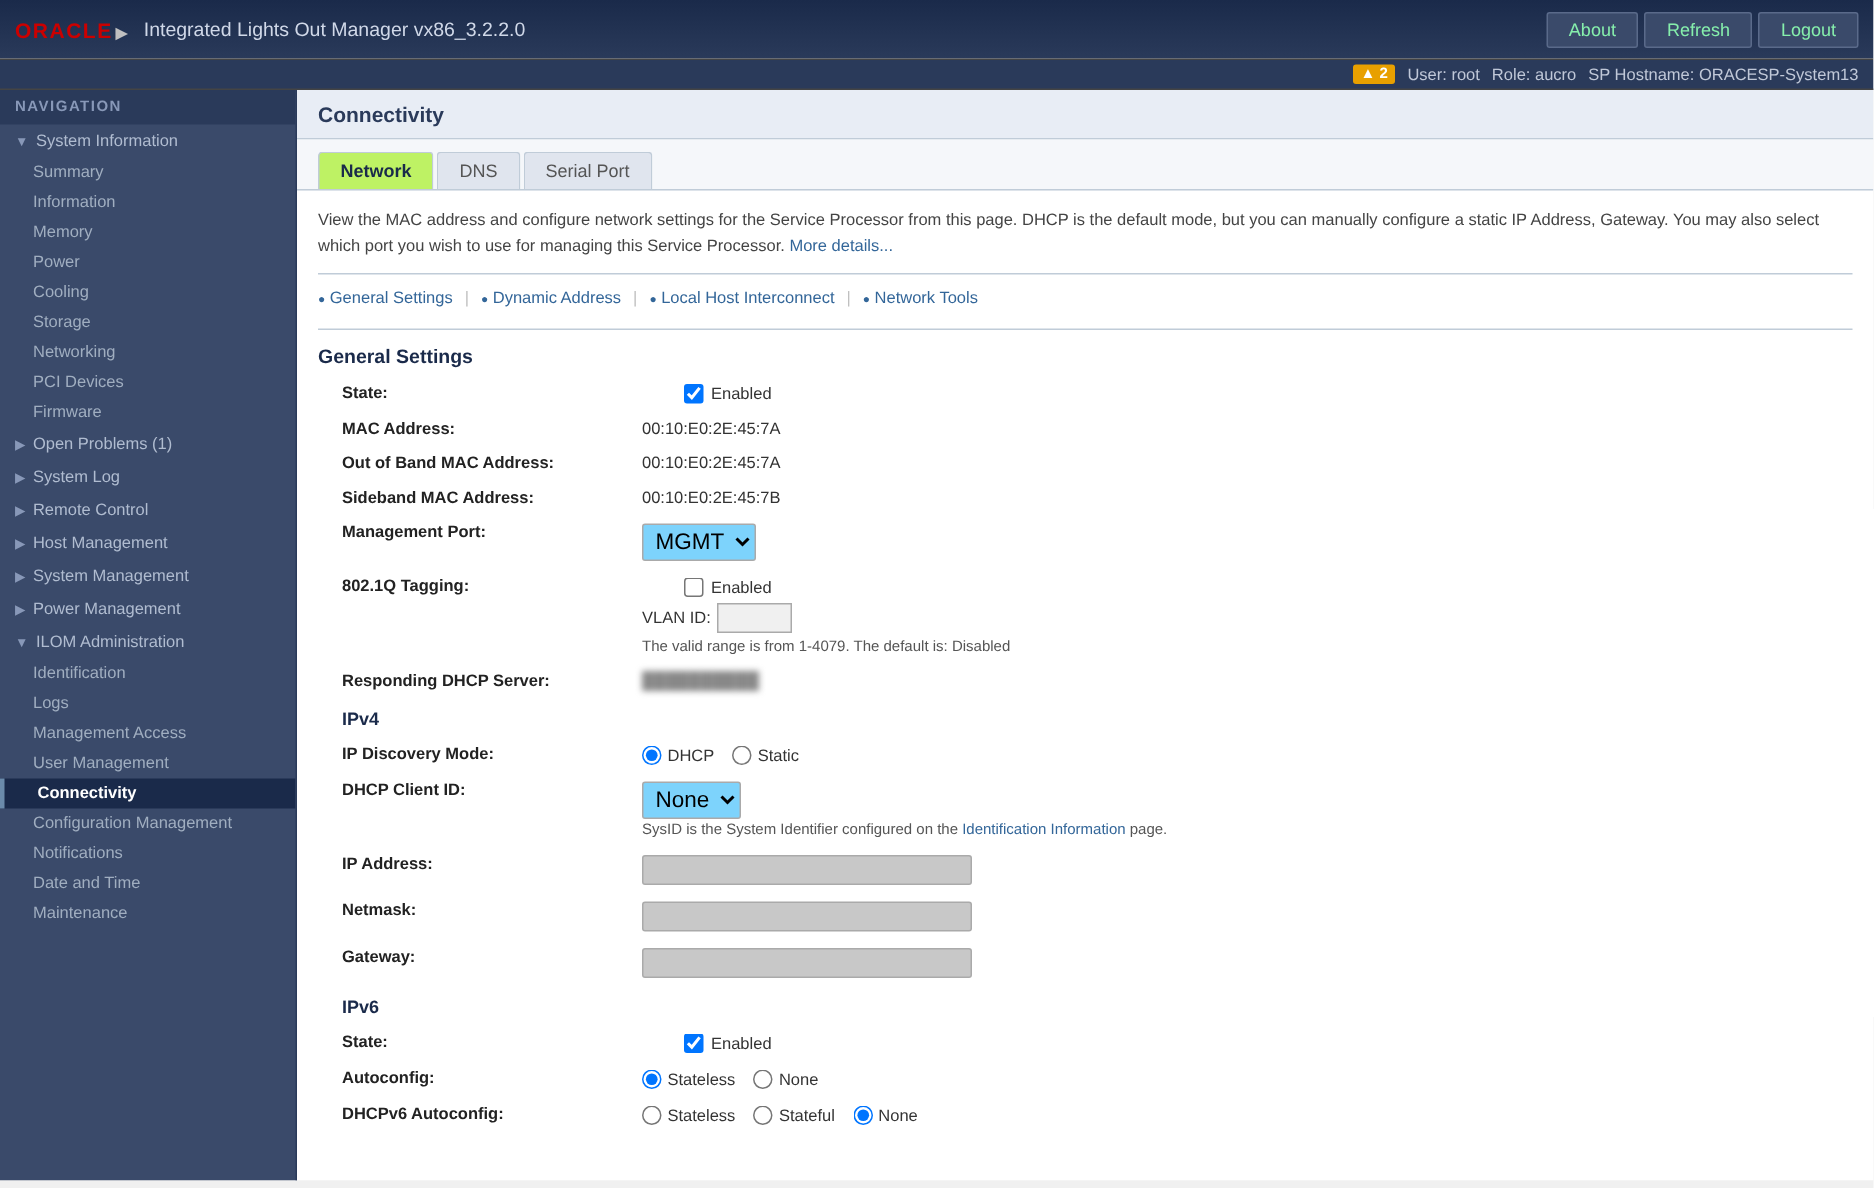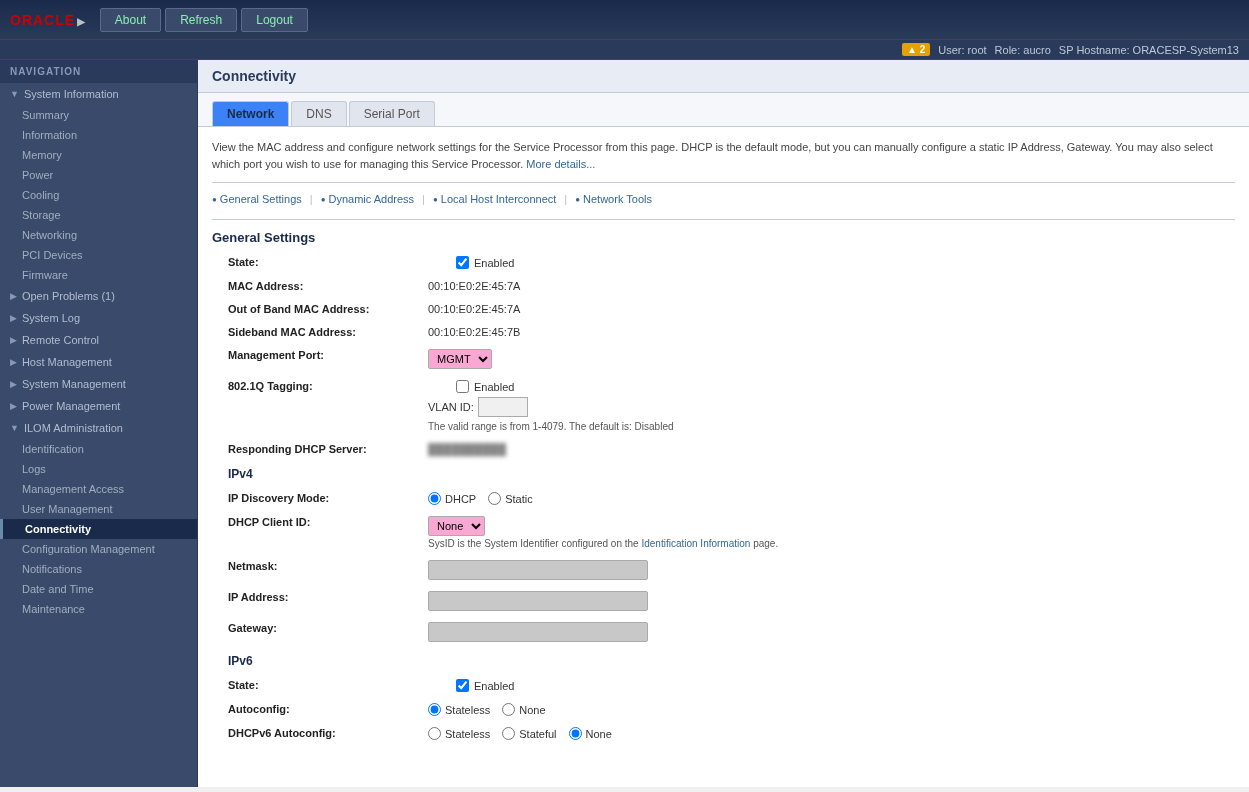--- a/index.html
+++ b/index.html
@@ -74,21 +74,21 @@
     #tab-bar {
       display: flex; align-items: center; padding: 8px 14px 0;
       border-bottom: 1px solid #c0ccd8; background: #f5f7fa;
     }
     .tab {
       padding: 5px 14px; cursor: pointer; font-size: 12px; color: #555;
       border: 1px solid #c0ccd8; border-bottom: none; margin-right: 2px;
       background: #e0e5ee; border-radius: 3px 3px 0 0;
     }
     .tab.active {
-      background: #3b82f6; color: #1a2a4a; font-weight: bold; border-color: #c0ccd8;
+      background: #bef264; color: #1a2a4a; font-weight: bold; border-color: #c0ccd8;
     }
 
     
     #content { padding: 12px 14px; }
 
     .description {
       font-size: 11px; color: #444; line-height: 1.5; margin-bottom: 10px;
     }
     .more-details { color: #336699; text-decoration: none; }
 
@@ -115,21 +115,21 @@
       width: 200px; min-width: 200px; font-weight: bold; font-size: 11px;
       color: #222; padding-top: 3px;
     }
     .form-value { font-size: 11px; color: #333; padding-top: 3px; }
 
     .checkbox-inline { display: flex; align-items: center; gap: 5px; margin-left: 28px; }
     input[type=checkbox] { margin: 0; }
     input[type=radio] { margin: 0; }
 
     .select-small {
-      font-size: 11px; padding: 2px 4px; border: 1px solid #aaa; background: #f9a8d4;
+      font-size: 15px; padding: 2px 4px; border: 1px solid #aaa; background: #7dd3fc;
       border-radius: 2px;
     }
 
     .vlan-row { display: flex; flex-direction: column; }
     .vlan-inner { display: flex; align-items: center; gap: 4px; margin-bottom: 4px; }
     .vlan-id-input {
       width: 50px; height: 20px; border: 1px solid #aaa; background: #f0f0f0;
       font-size: 11px;
     }
     .vlan-note { font-size: 10px; color: #555; }
@@ -160,20 +160,21 @@
     #sidebar::-webkit-scrollbar-track { background: #2a3a5a; }
     #sidebar::-webkit-scrollbar-thumb { background: #5a6a8a; }
   </style>
 </head>
 <body>
 
 <div id="header">
   <div id="oracle-logo">
     <span style="color:#cc0000;">ORACLE</span><span style="color:#c0c0c0; font-size:10px; margin-left:2px;">▶</span>
   </div>
+  <div id="app-title">Integrated Lights Out Manager vx86_3.2.2.0</div>
   <button class="header-btn">About</button>
   <button class="header-btn">Refresh</button>
   <button class="header-btn">Logout</button>
 </div>
 
 <div id="status-bar">
   <span class="warning-badge">▲ 2</span>
   <span>User: root</span>
   <span>Role: aucro</span>
   <span>SP Hostname: ORACESP-System13</span>
@@ -352,28 +353,28 @@
           </select>
           <div class="sysid-note">
             SysID is the System Identifier configured on the
             <a href="#" class="sysid-link">Identification Information</a>
             page.
           </div>
         </div>
       </div>
 
       <div class="form-row">
-        <div class="form-label">Netmask:</div>
+        <div class="form-label">IP Address:</div>
         <div class="form-value">
           <input type="text" class="ip-input" style="background: rgb(200, 200, 200); color: rgb(136, 136, 136);">
         </div>
       </div>
 
       <div class="form-row">
-        <div class="form-label">IP Address:</div>
+        <div class="form-label">Netmask:</div>
         <div class="form-value">
           <input type="text" class="ip-input" style="background: rgb(200, 200, 200); color: rgb(136, 136, 136);">
         </div>
       </div>
 
       <div class="form-row">
         <div class="form-label">Gateway:</div>
         <div class="form-value">
           <input type="text" class="ip-input" style="background: rgb(200, 200, 200); color: rgb(136, 136, 136);">
         </div>

